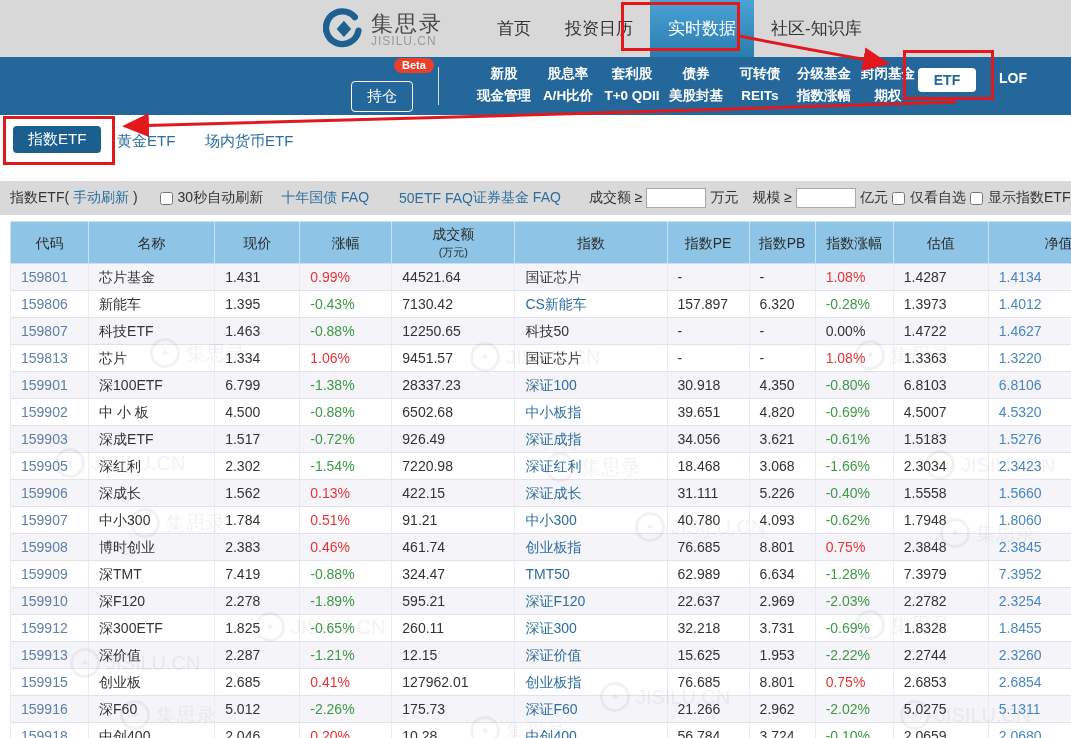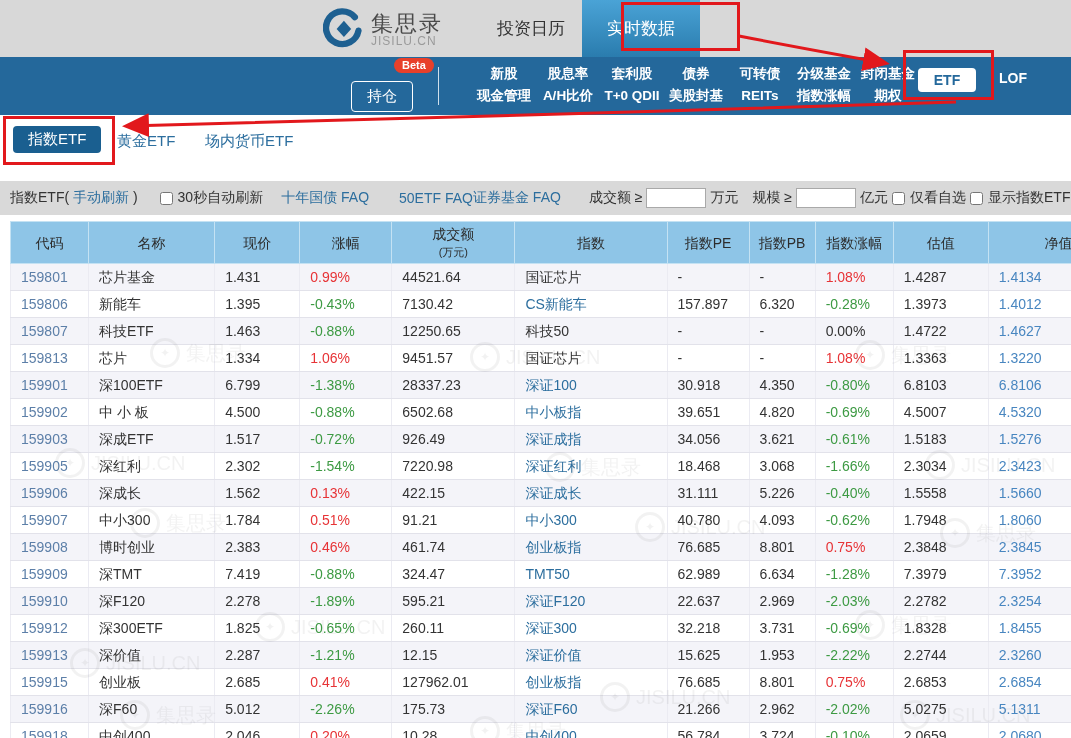--- a/index.html
+++ b/index.html
@@ -7,21 +7,21 @@
   #page{position:relative;width:1071px;height:738px;overflow:hidden;background:#fff;}
 
   
   .topbar{position:relative;height:57px;background:#d8d8d8;display:flex;align-items:center;}
   .logo{position:absolute;left:323px;top:8px;display:flex;align-items:center;}
   .logo-txt{margin-left:8px;line-height:1.05;}
   .logo-cn{font-size:22px;color:#4a4a4a;letter-spacing:2px;}
   .logo-en{font-size:12px;color:#9a9a9a;letter-spacing:1px;}
   .top-nav{position:absolute;left:480px;top:0;height:57px;display:flex;align-items:stretch;}
   .top-nav-item{display:flex;align-items:center;padding:0 17px;font-size:17px;color:#333;cursor:pointer;}
-  .top-nav-item.active{background:linear-gradient(180deg,#4aa3d6 0%,#2a7cae 100%);color:#fff;padding:0 25px;}
+  .top-nav-item.active{background:linear-gradient(180deg,#4aa3d6 0%,#2a7cae 100%);color:#fff;padding:0 18px;}
 
   
   .bluebar{position:relative;height:58px;background:#24689b;}
   .hold-btn{position:absolute;left:351px;top:24px;width:60px;height:29px;border:1px solid #fff;border-radius:4px;
     color:#fff;font-size:15px;display:flex;align-items:center;justify-content:center;cursor:pointer;}
   .beta{position:absolute;left:394px;top:1px;background:#e8402a;color:#fff;font-size:11px;font-weight:bold;
     padding:1px 8px 2px;border-radius:9px;z-index:5;}
   .mn-divider{position:absolute;left:438px;top:10px;width:1px;height:38px;background:#cfe0ec;}
   .mn-items{position:absolute;left:472px;top:6px;display:flex;}
   .mn-item{width:64px;text-align:center;color:#fff;font-size:13.5px;font-weight:bold;line-height:22px;cursor:pointer;white-space:nowrap;}
@@ -85,22 +85,24 @@
           <path d="M35 10 A18 18 0 1 0 39 25" stroke="#1e6091" stroke-width="7" fill="none" stroke-linecap="round"></path>
           <path d="M23 14 L31 23 L23 32 L15 23 Z" fill="#1e6091"></path>
         </svg>
       </span>
       <span class="logo-txt">
         <div class="logo-cn">集思录</div>
         <div class="logo-en">JISILU.CN</div>
       </span>
     </div>
     <div class="top-nav">
+        <div class="top-nav-item">首页</div>
         <div class="top-nav-item">投资日历</div>
         <div class="top-nav-item active">实时数据</div>
+        <div class="top-nav-item">社区-知识库</div>
       </div>
   </div>
 
   <div class="bluebar">
     <div class="hold-btn">持仓</div>
     <div class="beta">Beta</div>
     <div class="mn-divider"></div>
     <div class="mn-items">
         <div class="mn-item">
           <div>新股</div>

